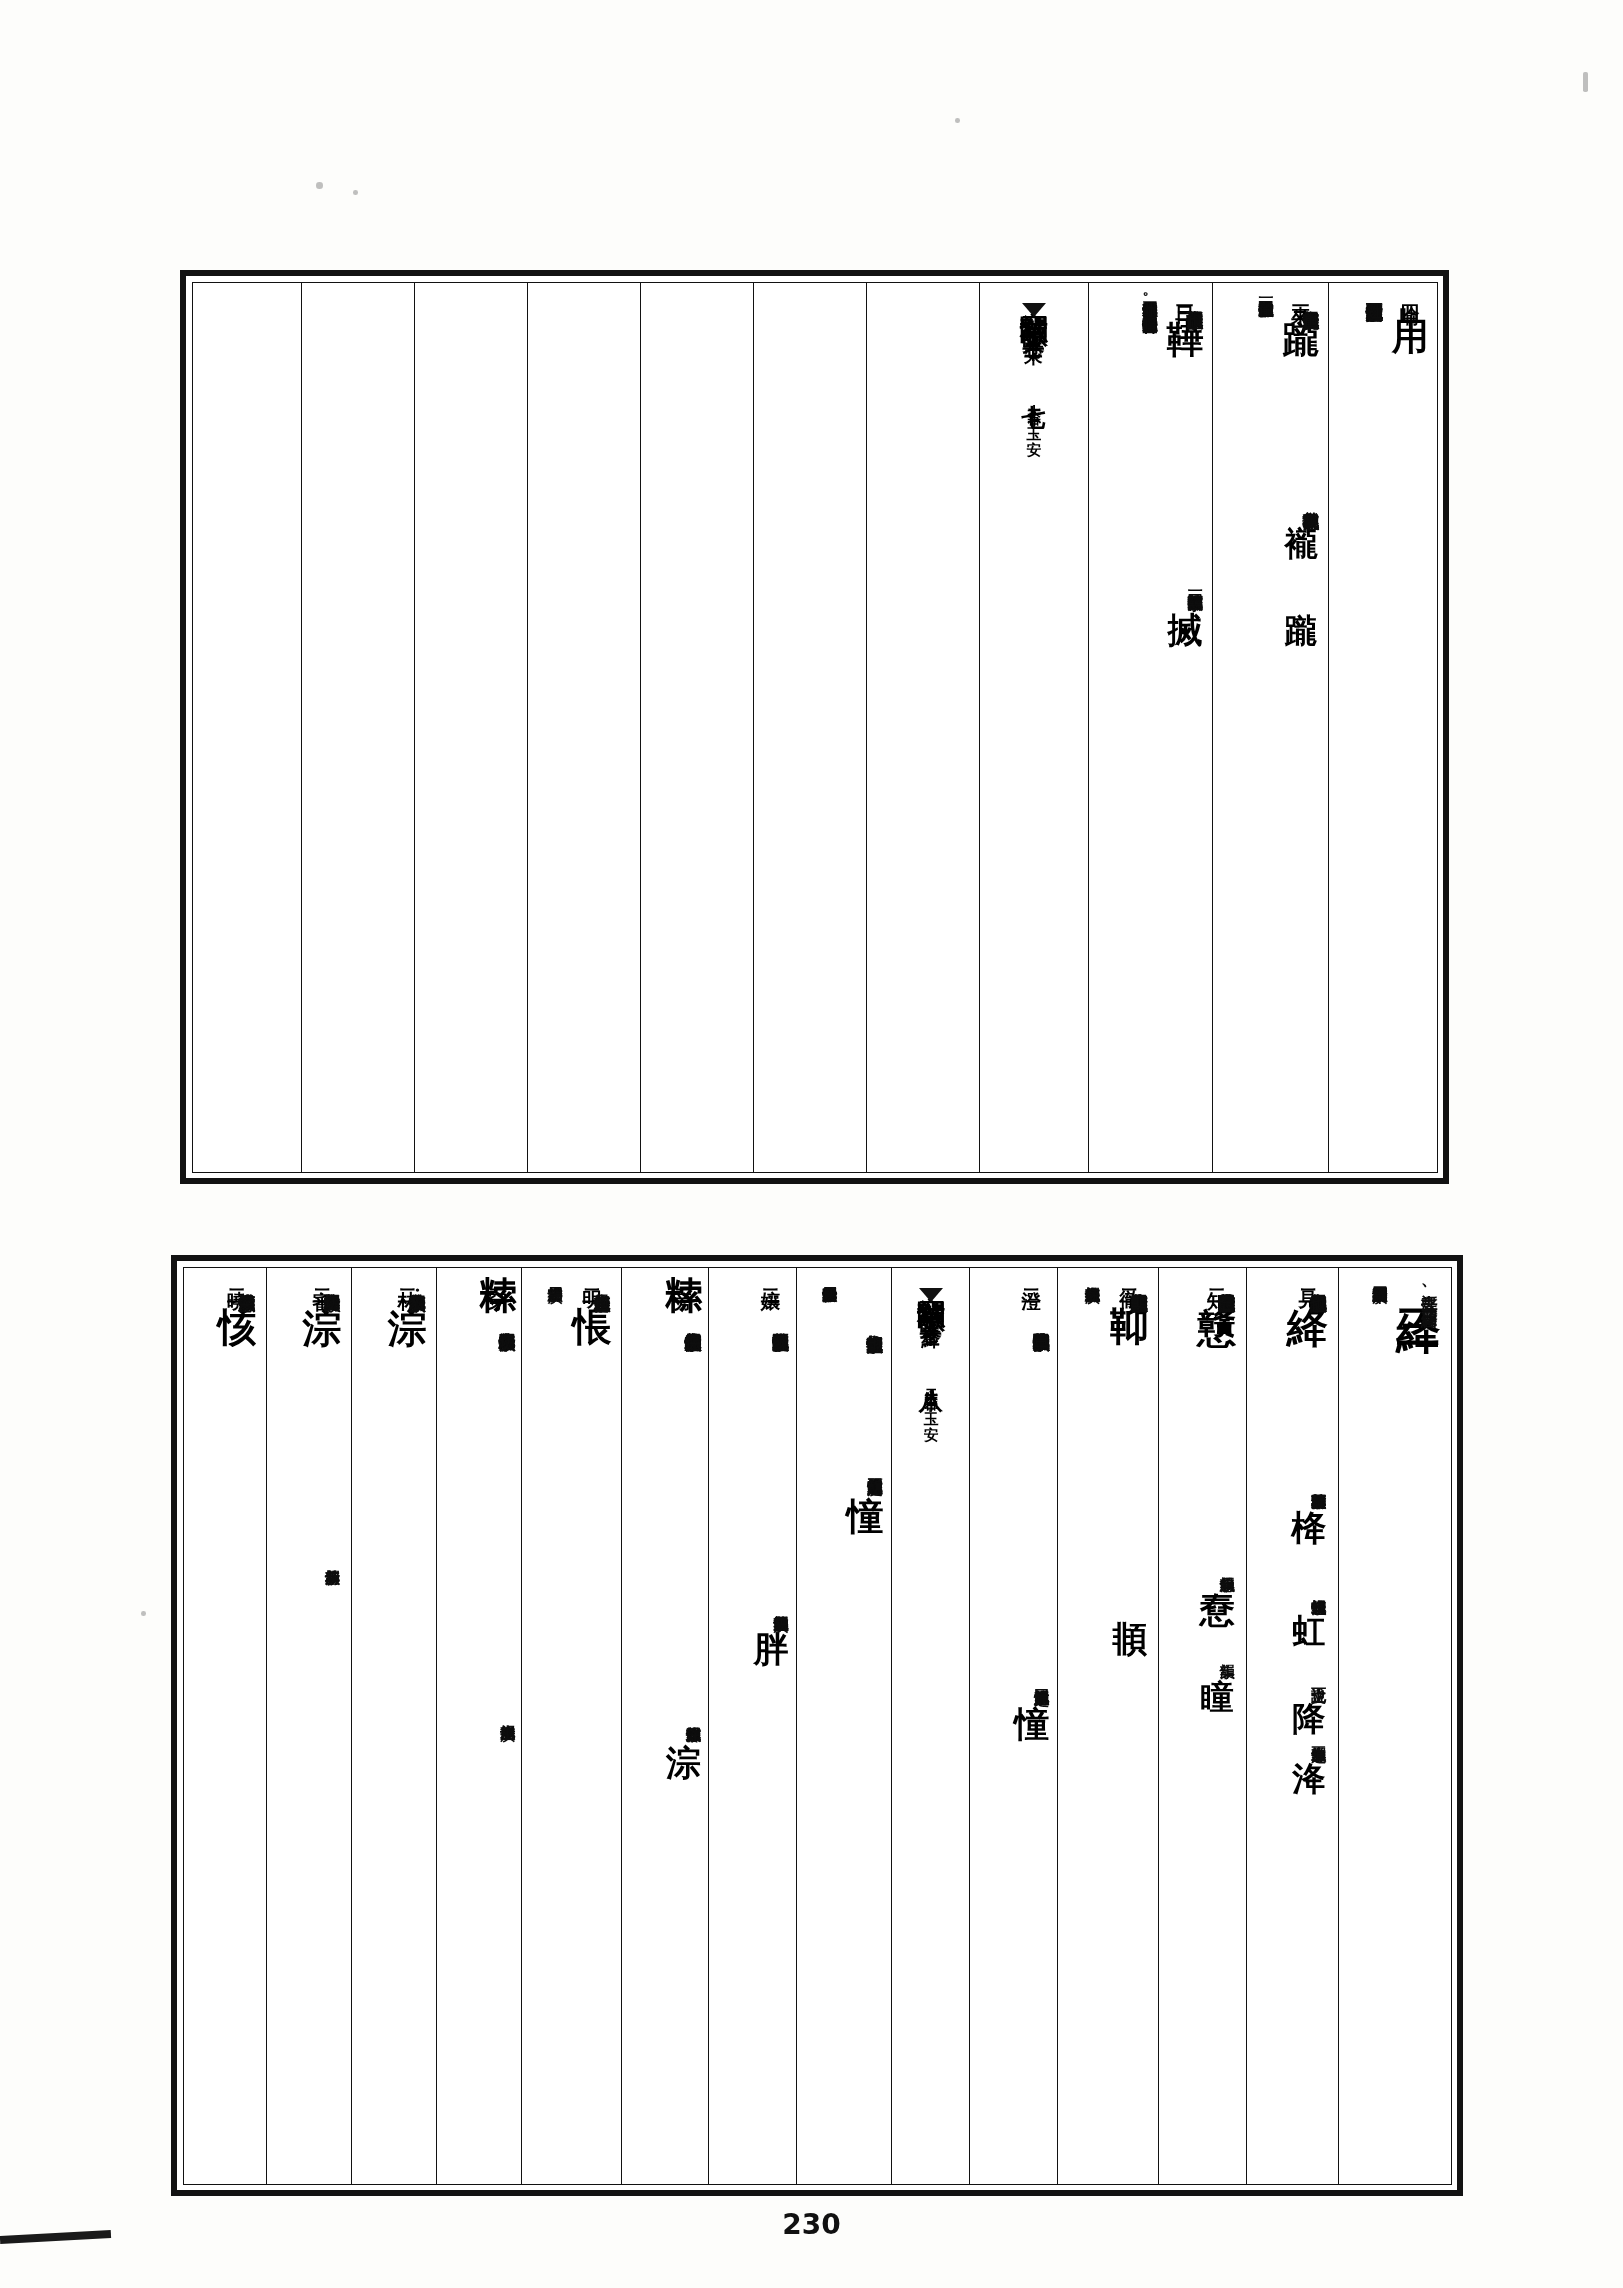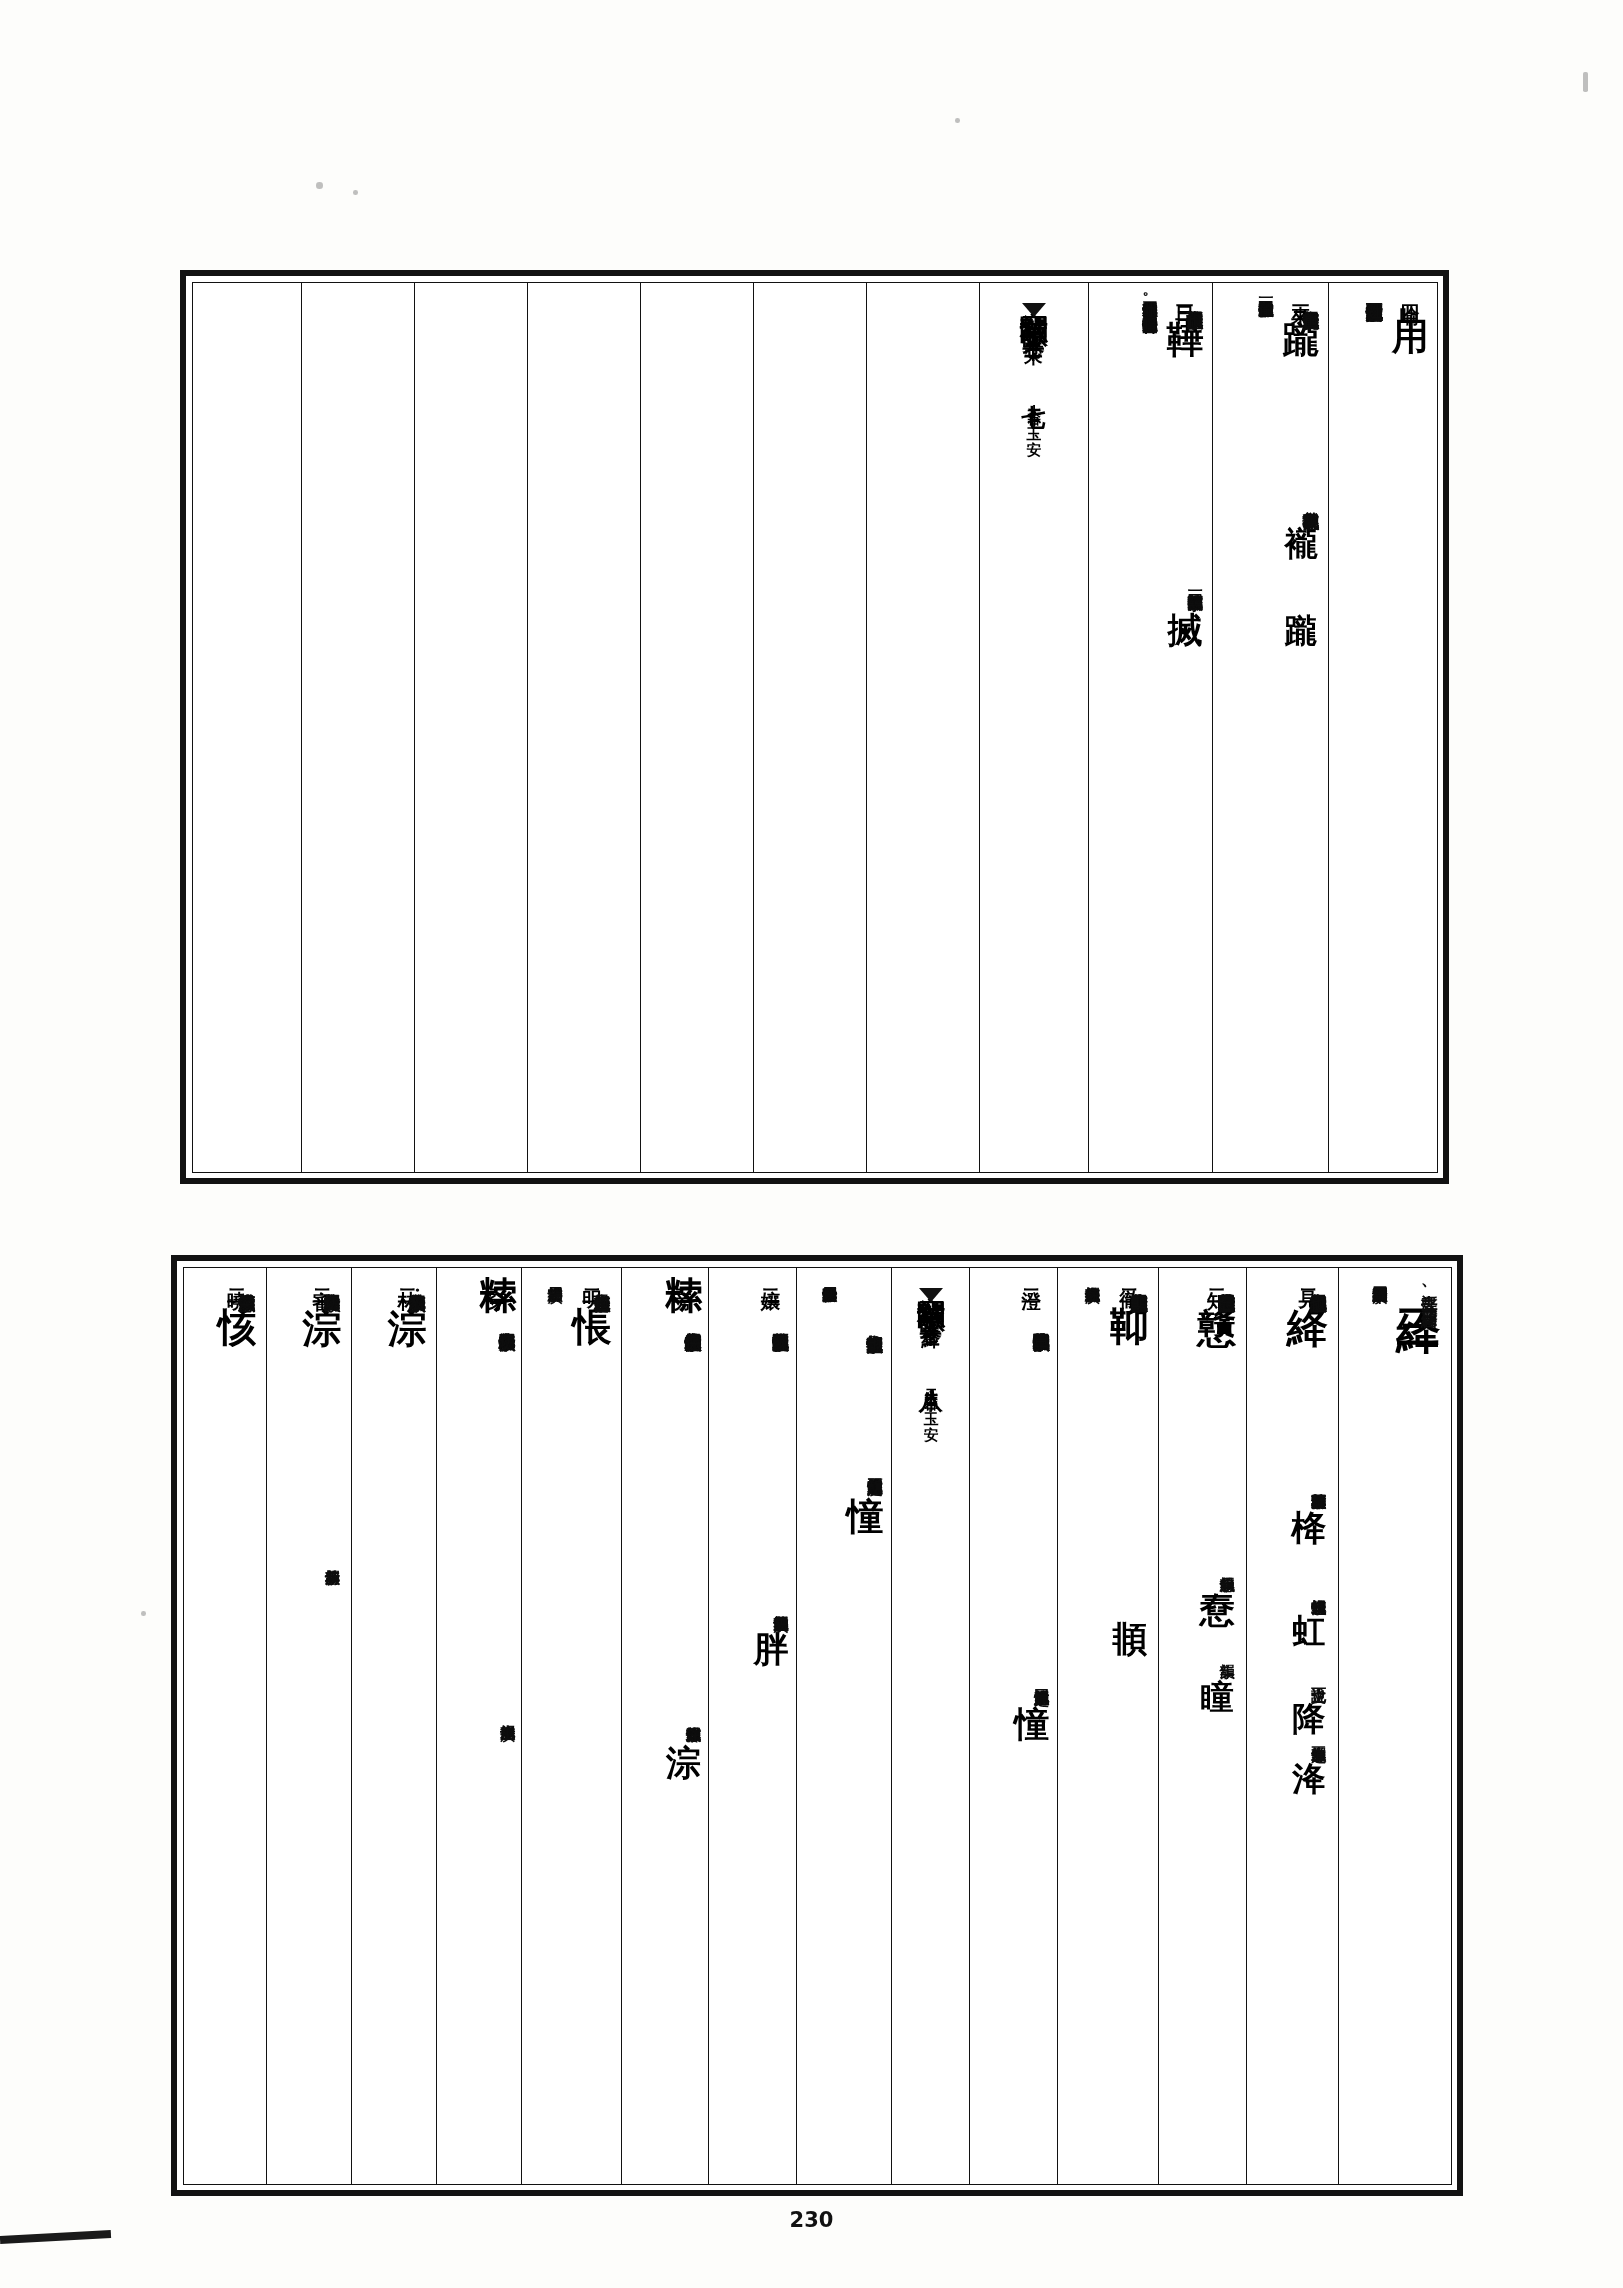--- a/index.html
+++ b/index.html
@@ -145,21 +145,21 @@
     text-orientation: upright;
     font-size: 14.8px;
     font-weight: 700;
     margin-top: 13px;
   }
 
   .folio {
     position: absolute;
     left: 0; right: 0;
     text-align: center;
-    font-size: 21px;
+    font-size: 28px;
     font-weight: 700;
     color: #111;
     font-family: "DejaVu Sans", sans-serif;
   }
   .edge-mark {
     position: absolute;
     background: #1a1a1a;
   }
 </style>
 </head>

